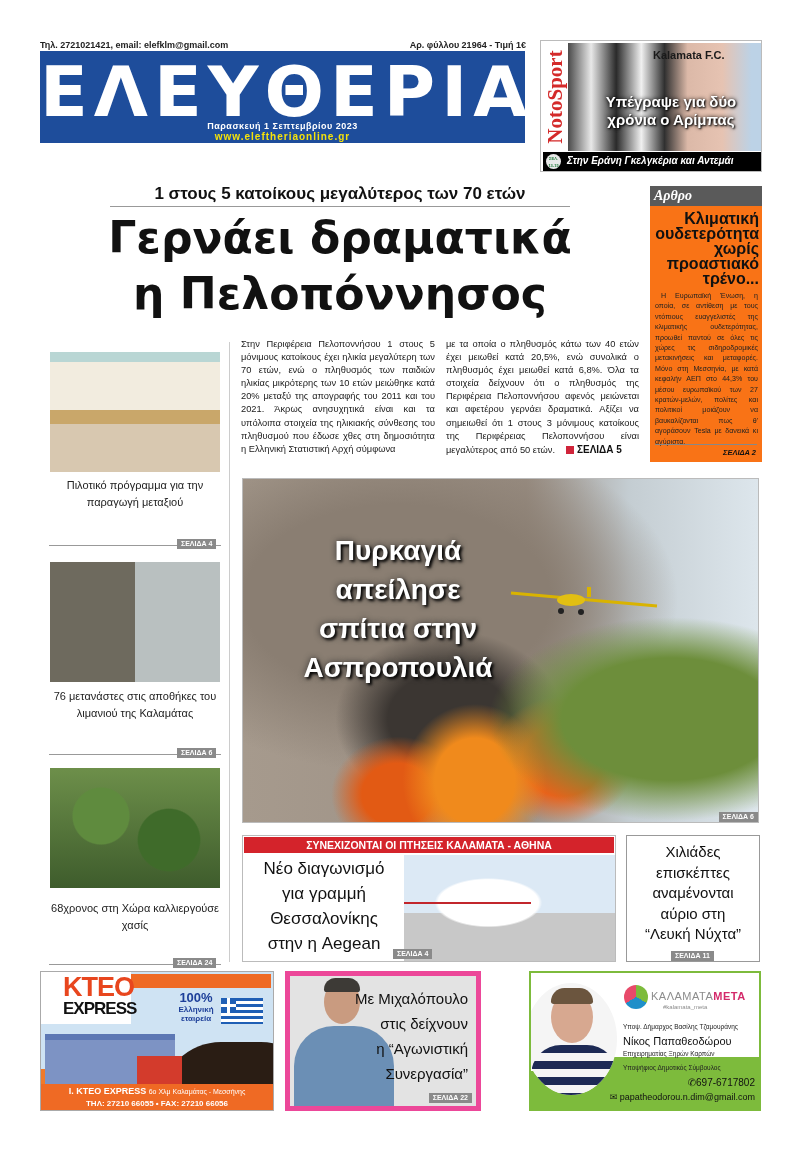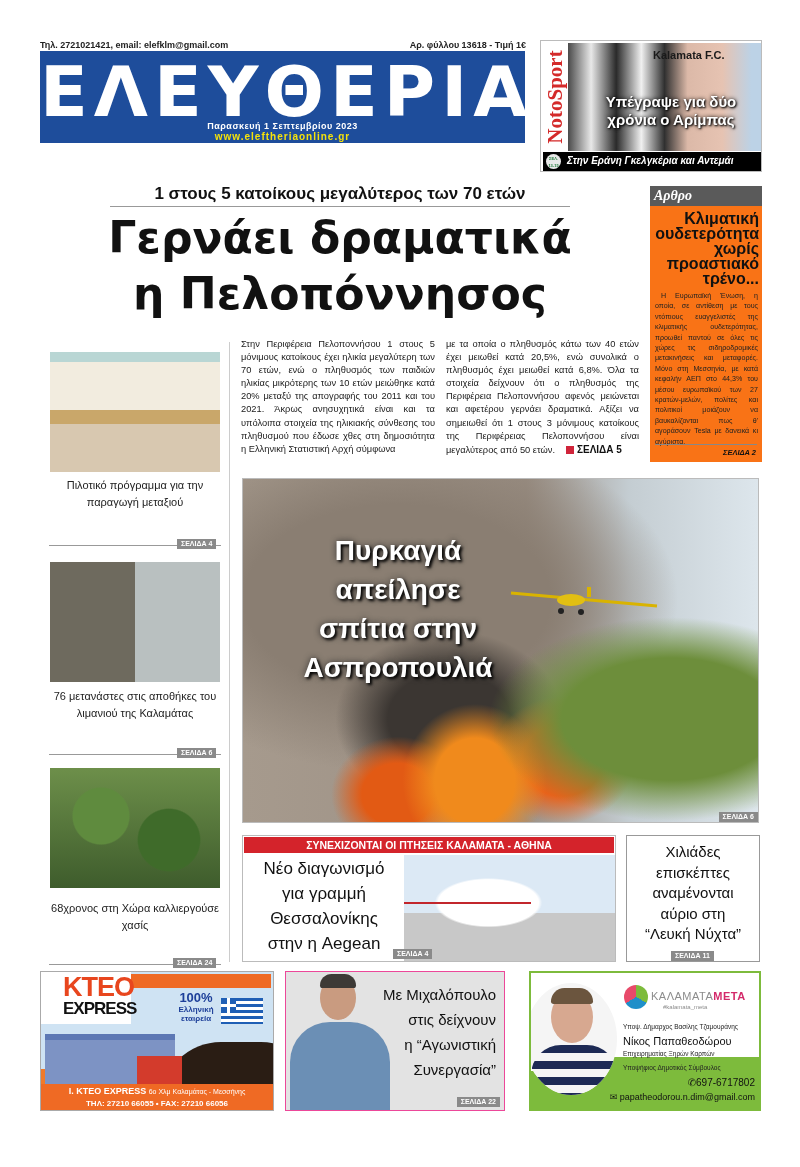--- a/index.html
+++ b/index.html
@@ -115,21 +115,21 @@
   .flag .cant::before { content: ""; position: absolute; left: 6px; top: 0; width: 3px; height: 15px; background: #fff; }
   .flag .cant::after { content: ""; position: absolute; left: 0; top: 6px; width: 15px; height: 3px; background: #fff; }
   .kteo-building { position: absolute; left: 4px; top: 62px; width: 130px; height: 52px; background: #7d93c4; border-top: 6px solid #5d78b4; }
   .kteo-building2 { position: absolute; left: 96px; top: 84px; width: 45px; height: 32px; background: #d33b2c; }
   .kteo-hill { position: absolute; left: 120px; top: 70px; width: 160px; height: 60px; background: #2a1d14; border-radius: 80px 80px 0 0; }
   .kteo-footer { position: absolute; left: 0; bottom: 0; width: 100%; height: 26px; background: #ef6a24; color: #fff; text-align: center; font-weight: bold; }
   .kteo-footer .l1 { font-size: 9px; line-height: 12px; padding-top: 1px; }
   .kteo-footer .l1 small { font-size: 7px; font-weight: normal; }
   .kteo-footer .l2 { font-size: 8px; line-height: 11px; }
 
-  .ad-michalo { left: 285px; top: 971px; width: 220px; height: 140px; border: 1px solid #ec4899; background: #e3e3e3; overflow: hidden; }
+  .ad-michalo { left: 285px; top: 971px; width: 196px; height: 140px; border: 5px solid #ec4899; background: #e3e3e3; overflow: hidden; }
   .michalo-person { position: absolute; left: 4px; top: 0px; width: 96px; height: 140px; }
   .michalo-head { position: absolute; left: 30px; top: 4px; width: 36px; height: 44px; border-radius: 50%; background: #c99b80; }
   .michalo-hair { position: absolute; left: 30px; top: 2px; width: 36px; height: 14px; border-radius: 18px 18px 4px 4px; background: #3d3a36; }
   .michalo-body { position: absolute; left: 0; top: 50px; width: 100px; height: 90px; border-radius: 40px 40px 0 0; background: #6b8fb5; }
   .michalo-title { position: absolute; right: 8px; top: 10px; width: 132px; text-align: right; font-size: 15px; line-height: 25px; color: #111; }
   .michalo-tag { right: 4px; bottom: 3px; }
 
   .ad-meta { left: 529px; top: 971px; width: 232px; height: 140px; border: 2px solid #7dbb3c; background: #fff; overflow: hidden; }
   .meta-green { position: absolute; left: 0; bottom: 0; width: 100%; height: 38px; background: #7dbb3c; }
   .meta-green2 { position: absolute; left: 70px; top: 84px; width: 170px; height: 20px; background: #7dbb3c; }
@@ -149,21 +149,21 @@
   .meta-role2 { position: absolute; left: 92px; top: 91px; font-size: 6.5px; color: #222; }
   .meta-phone { position: absolute; right: 4px; top: 104px; font-size: 10px; color: #111; }
   .meta-email { position: absolute; right: 4px; top: 119px; font-size: 9px; color: #111; }
 
   svg { display: block; }
 </style>
 </head>
 <body>
 
 <div class="abs topline" style="left:40px; top:40px;">Τηλ. 2721021421, email: elefklm@gmail.com</div>
-<div class="abs topline" style="left:398px; top:40px; width:128px; text-align:right;">Αρ. φύλλου 13618 - Τιμή 1€</div>
+<div class="abs topline" style="left:398px; top:40px; width:128px; text-align:right;">Αρ. φύλλου 21964 - Τιμή 1€</div>
 
 <div class="abs masthead">
   <div class="masthead-title">ΕΛΕΥΘΕΡΙΑ</div>
   <div class="masthead-date">Παρασκευή 1 Σεπτεμβρίου 2023</div>
   <div class="masthead-url">www.eleftheriaonline.gr</div>
 </div>
 
 <div class="abs sport">
   <div class="sport-photo">
     <span class="fc">Kalamata F.C.</span>

